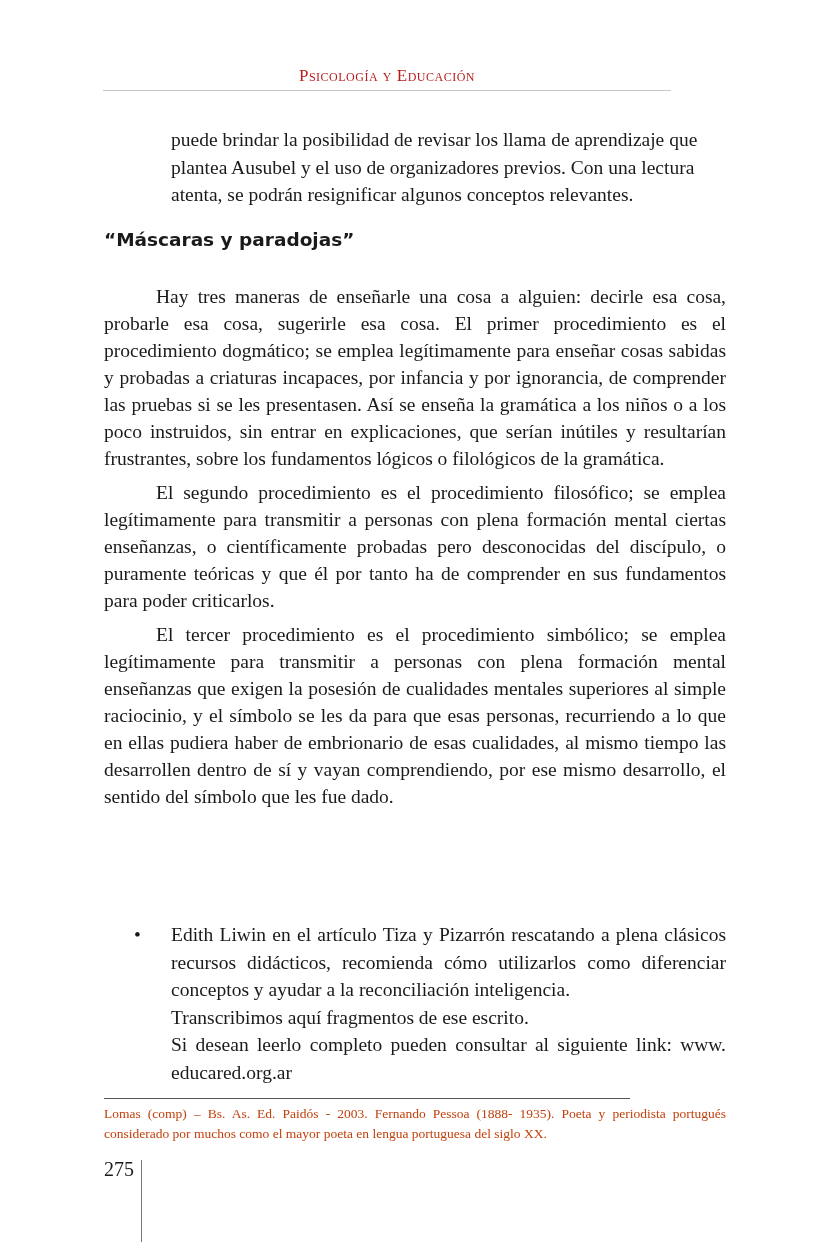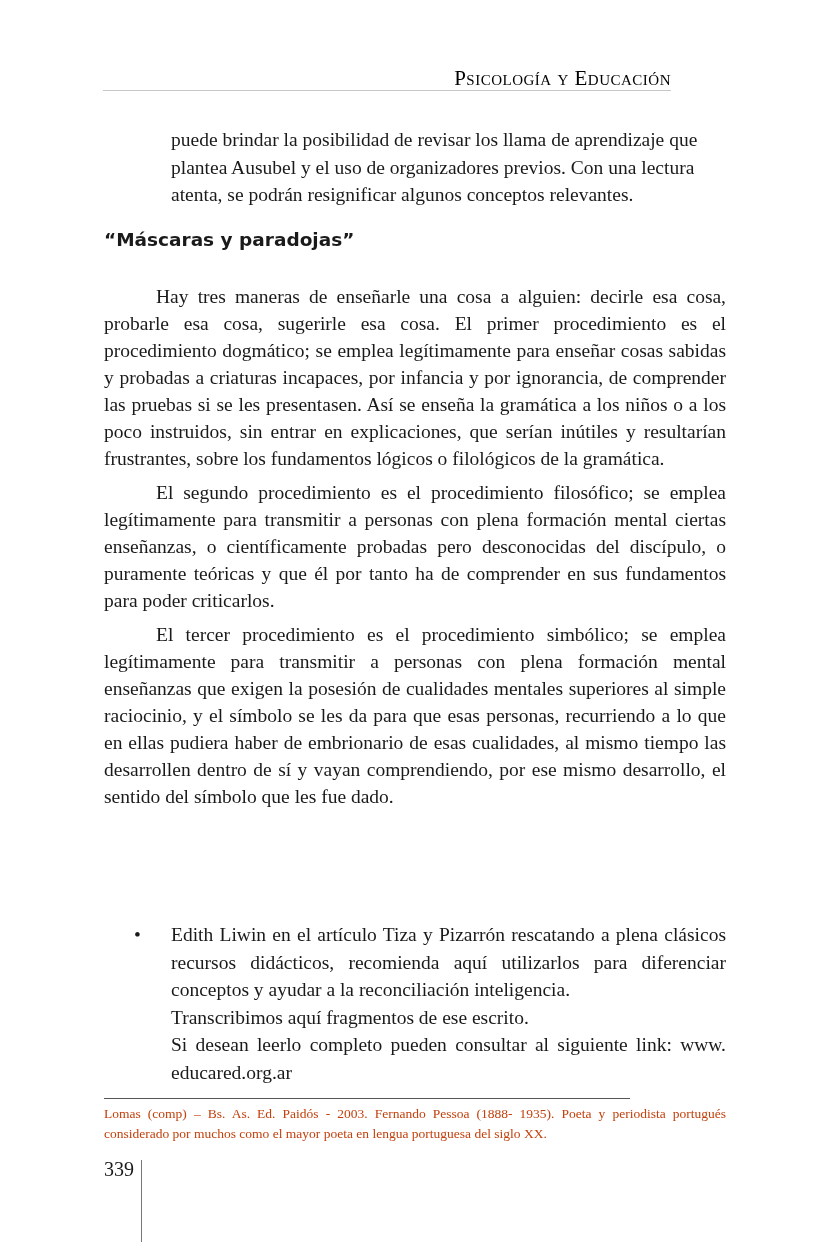--- a/index.html
+++ b/index.html
@@ -2,22 +2,22 @@
 <html><head>
   <meta charset="utf-8">
   <style>
     html, body { margin: 0; padding: 0; background: #ffffff; }
     body {
       width: 828px; height: 1242px; position: relative; overflow: hidden;
       font-family: "Liberation Serif", "DejaVu Serif", serif; color: #1a1a1a;
     }
     .header-title {
       position: absolute; left: 103px; width: 568px; top: 66px;
-      text-align: right; font-size: 21px; font-variant: small-caps;
-      letter-spacing: 0.5px; color: #000000;
+      text-align: center; font-size: 17px; font-variant: small-caps;
+      letter-spacing: 0.5px; color: #b91c1c;
     }
     .header-rule {
       position: absolute; left: 103px; top: 90px; width: 568px; height: 1px; background: #c8c8c8;
     }
     .intro {
       position: absolute; left: 171px; width: 556px; top: 126px;
       font-size: 19.5px; line-height: 27.5px;
     }
     .section-title {
       position: absolute; left: 104px; top: 229px;
@@ -61,25 +61,25 @@
 <div class="body-text">
   <p>Hay tres maneras de enseñarle una cosa a alguien: decirle esa cosa, probarle esa cosa, sugerirle esa cosa. El primer procedimiento es el procedimiento dogmático; se emplea legítimamente para enseñar cosas sabidas y probadas a criaturas incapaces, por infancia y por ignorancia, de comprender las pruebas si se les presentasen. Así se enseña la gramática a los niños o a los poco instruidos, sin entrar en explicaciones, que serían inútiles y resultarían frustrantes, sobre los fundamentos lógicos o filológicos de la gramática.</p>
   <p>El segundo procedimiento es el procedimiento filosófico; se emplea legítimamente para transmitir a personas con plena formación mental ciertas enseñanzas, o científicamente probadas pero desconocidas del discípulo, o puramente teóricas y que él por tanto ha de comprender en sus fundamentos para poder criticarlos.</p>
   <p>El tercer procedimiento es el procedimiento simbólico; se emplea legítimamente para transmitir a personas con plena formación mental enseñanzas que exigen la posesión de cualidades mentales superiores al simple raciocinio, y el símbolo se les da para que esas personas, recurriendo a lo que en ellas pudiera haber de embrionario de esas cualidades, al mismo tiempo las desarrollen dentro de sí y vayan comprendiendo, por ese mismo desarrollo, el sentido del símbolo que les fue dado.</p>
 </div>
 
 <div class="bullet-block">
   <span class="bullet-dot">•</span>
   <div class="bullet-lines">
     <div>Edith Liwin en el artículo Tiza y Pizarrón rescatando a plena clásicos</div>
-    <div>recursos didácticos, recomienda aquí utilizarlos para diferenciar</div>
+    <div>recursos didácticos, recomienda cómo utilizarlos como diferenciar</div>
     <div class="nj">conceptos y ayudar a la reconciliación inteligencia.</div>
     <div class="nj">Transcribimos aquí fragmentos de ese escrito.</div>
     <div>Si desean leerlo completo pueden consultar al siguiente link: www.</div>
     <div class="nj">educared.org.ar</div>
   </div>
 </div>
 
 <div class="foot-rule"></div>
 <div class="footnote">Lomas (comp) – Bs. As. Ed. Paidós - 2003. Fernando Pessoa (1888- 1935). Poeta y periodista portugués considerado por muchos como el mayor poeta en lengua portuguesa del siglo XX.</div>
 
-<div class="page-number">339</div>
+<div class="page-number">275</div>
 <div class="page-vrule"></div>
 
 </body></html>

